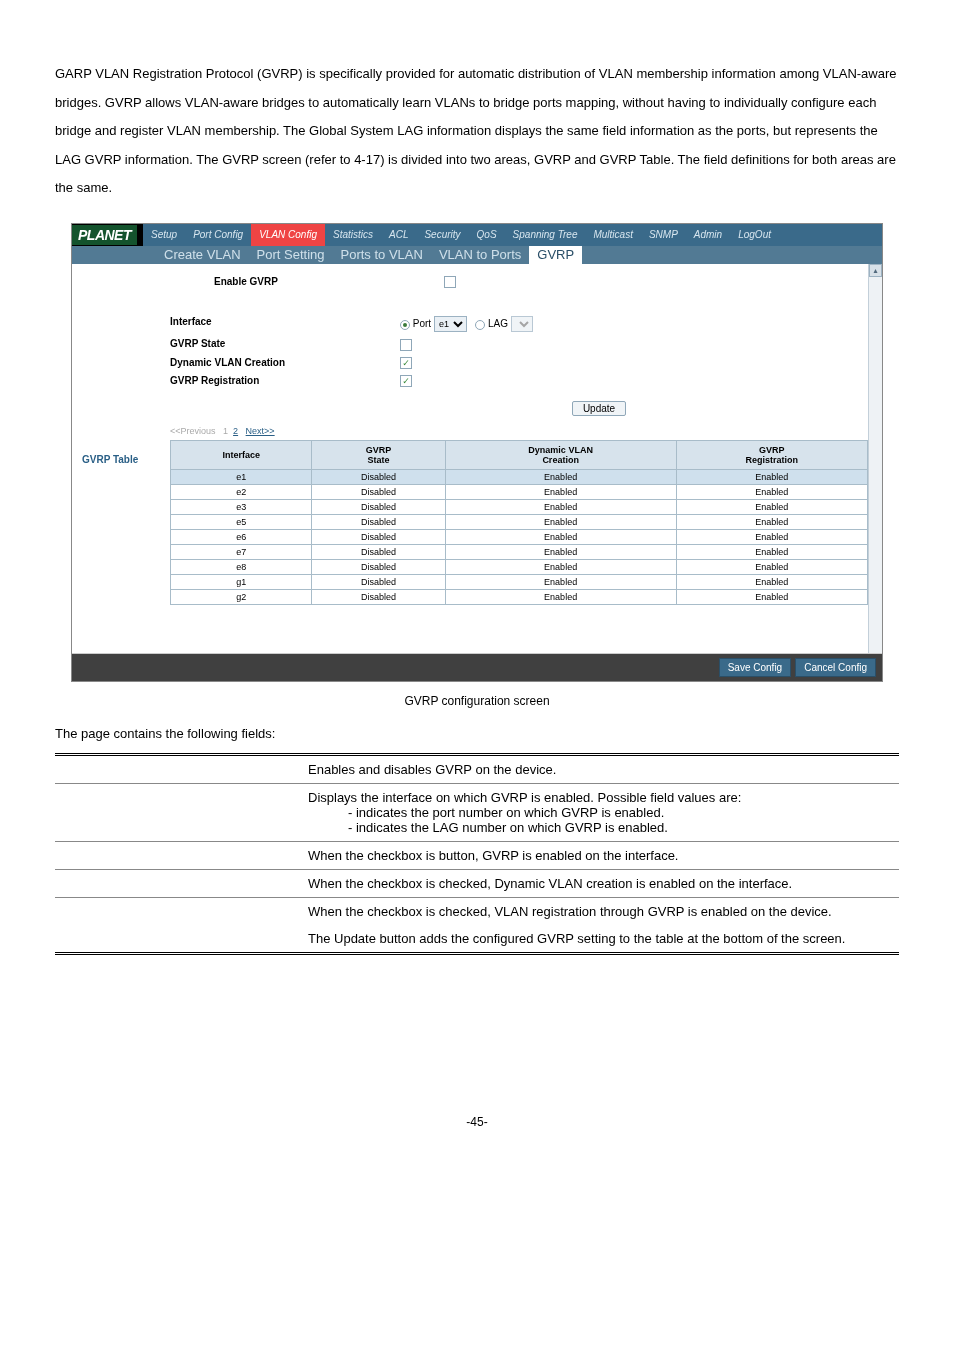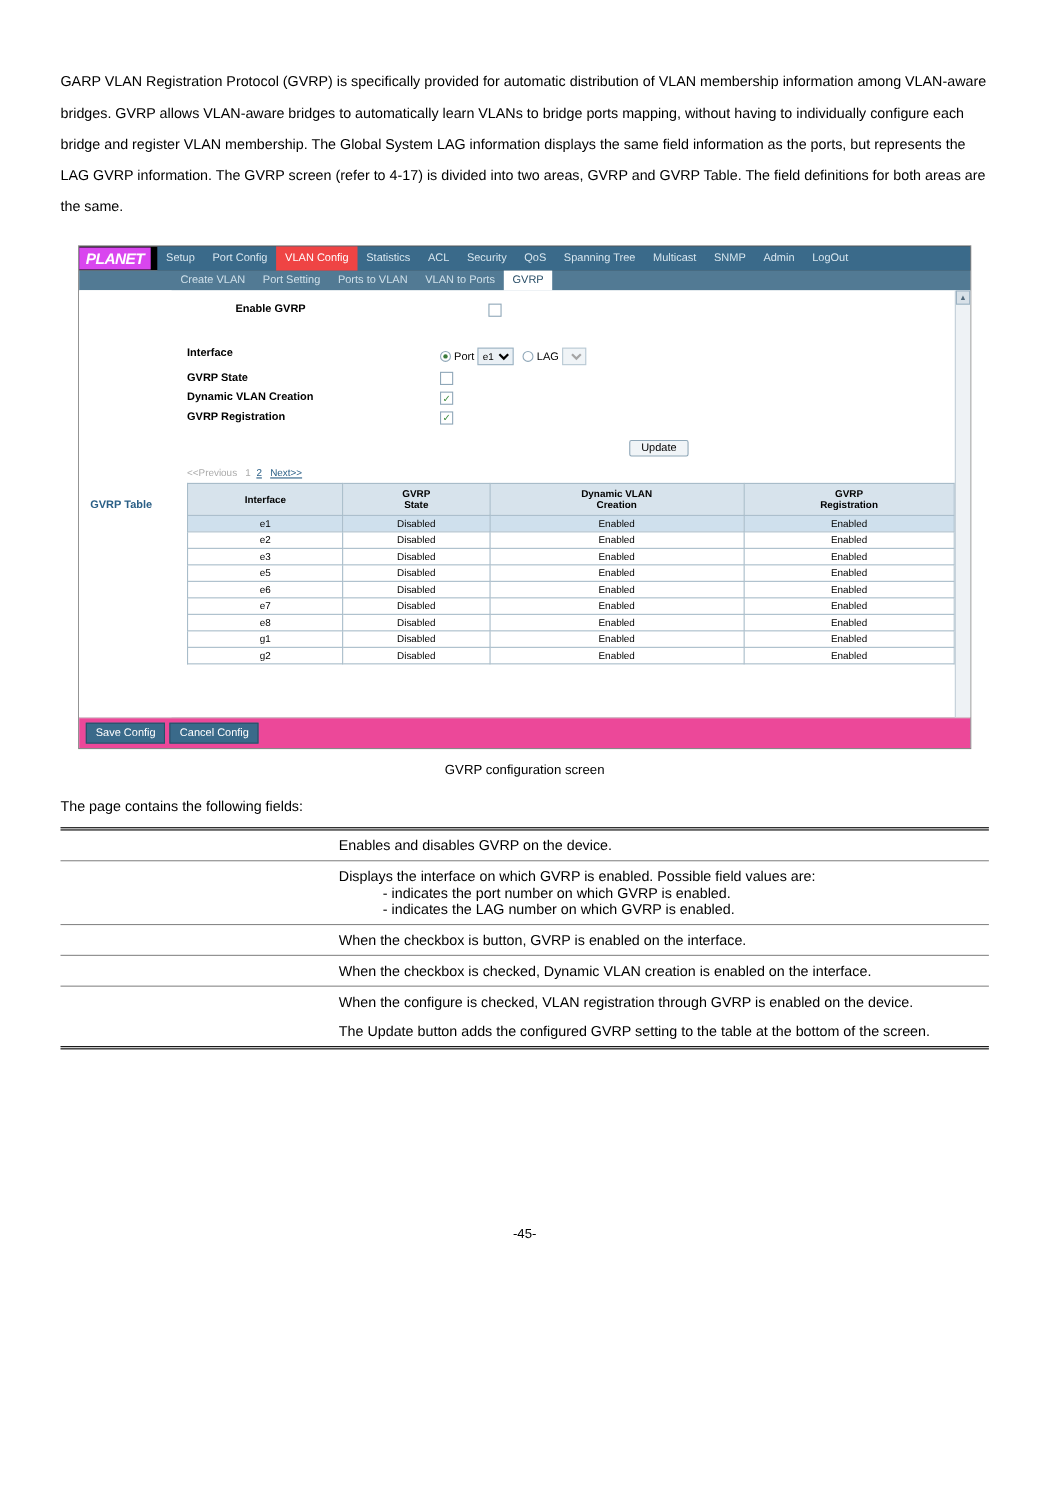--- a/index.html
+++ b/index.html
@@ -1,25 +1,25 @@
 <!DOCTYPE html>
 <html><head>
 <meta charset="utf-8">
 <style>
   * { box-sizing: border-box; margin: 0; padding: 0; }
   body { font-family: Arial, sans-serif; font-size: 13px; color: #000; background: #fff; width: 954px; margin: 0 auto; padding: 60px 55px 40px; }
   .intro { font-size: 13px; line-height: 2.2; margin-bottom: 20px; }
   .screenshot { border: 1px solid #888; width: 812px; margin: 0 auto 12px; background: #fff; font-size: 10px; }
   .ss-topbar { background: #000; color: #fff; display: flex; align-items: center; height: 22px; }
-  .logo { background: #d946ef; color: #fff; font-weight: 900; font-size: 14px; padding: 2px 6px; letter-spacing: -0.5px; font-style: italic; }
-  .top-tabs { display: flex; gap: 0; margin-left: 6px; flex: 1; background: #3a6a8a; height: 100%; align-items: stretch; }
+  .logo { background: #14532d; color: #fff; font-weight: 900; font-size: 14px; padding: 2px 6px; letter-spacing: -0.5px; font-style: italic; }
+  .top-tabs { display: flex; gap: 0; margin-left: 6px; flex: 1; background: #3a6a8a; height: 100%; align-items: stretch; font-style: italic; }
   .top-tab { color: #d7e6ef; padding: 4px 8px; font-size: 10px; display: flex; align-items: center; }
   .top-tab.active { background: #ef4444; color: #fff; }
   .subtabs { background: #527a94; display: flex; height: 18px; align-items: stretch; padding-left: 84px; }
-  .sub-tab { color: #cfe0ea; padding: 2px 8px; font-size: 10px; display: flex; align-items: center; }
+  .sub-tab { color: #cfe0ea; padding: 2px 8px; font-size: 13px; display: flex; align-items: center; }
   .sub-tab.active { background: #fff; color: #2a4f68; }
   .ss-body { display: flex; background: #fff; }
   .ss-left { width: 84px; background: #fff; padding-top: 190px; }
   .gvrp-label { color: #2a5f86; font-weight: bold; font-size: 10px; padding-left: 10px; }
   .ss-main { flex: 1; padding: 12px 14px 8px 14px; position: relative; border-left: 0; }
   .scrollbar { position: absolute; right: 0; top: 0; bottom: 0; width: 14px; background: #eef2f5; border-left: 1px solid #c3cfd9; }
   .scroll-arrow { height: 13px; background: #d8e1e8; border: 1px solid #9cb2c2; font-size: 8px; text-align: center; line-height: 11px; color: #526a7d; }
   .form-row { display: flex; margin-bottom: 6px; font-size: 10px; }
   .form-label { width: 230px; font-weight: bold; }
   .form-ctrl { flex: 1; }
@@ -29,21 +29,21 @@
   .radio.checked::after { content: ""; position: absolute; width: 4px; height: 4px; background: #3a7a3a; border-radius: 50%; top: 2px; left: 2px; }
   select.mini { font-size: 9px; height: 16px; border: 1px solid #9cb2c2; background: #eaf0f5; }
   .btn { font-size: 10px; padding: 1px 10px; border: 1px solid #8fa7b8; background: #f0f4f7; border-radius: 2px; text-align: right; }
   .pager { font-size: 9px; color: #3a6a8a; margin: 10px 0 4px; }
   .pager .dis { color: #aaa; }
   .pager a { color: #2a5f86; text-decoration: underline; }
   table.gvrp { width: 100%; border-collapse: collapse; font-size: 9px; }
   table.gvrp th { background: #d7e3ec; border: 1px solid #a8bcc9; padding: 4px 2px; font-weight: bold; text-align: center; }
   table.gvrp td { border: 1px solid #a8bcc9; padding: 2px 2px; text-align: center; background: #fff; }
   table.gvrp tr.sel td { background: #cfe0ed; }
-  .ss-footer { background: #ec4899; display: flex; justify-content: flex-start; padding: 4px 6px; gap: 4px; border-top: 1px solid #ccc; }
+  .ss-footer { background: #404040; display: flex; justify-content: flex-end; padding: 4px 6px; gap: 4px; border-top: 1px solid #ccc; }
   .fbtn { background: #3a6a8a; color: #fff; font-size: 10px; padding: 3px 8px; border: 1px solid #2a4f68; }
   .caption { text-align: center; font-size: 12px; margin: 10px 0 18px; }
   .fields-intro { font-size: 13px; margin-bottom: 12px; }
   table.fields { width: 100%; border-collapse: collapse; border-top: 3px double #000; border-bottom: 3px double #000; font-size: 13px; }
   table.fields td { padding: 6px 8px; vertical-align: top; border-bottom: 1px solid #888; }
   table.fields td.lbl { width: 245px; font-weight: bold; }
   table.fields tr.noborder td { border-bottom: none; }
   .bullet { padding-left: 40px; }
   .page-num { text-align: center; font-size: 12px; margin-top: 160px; }
 </style>
@@ -217,21 +217,21 @@
   <tr>
         <td class="lbl"></td>
         <td>When the checkbox is button, GVRP is enabled on the interface.</td>
       </tr>
   <tr>
         <td class="lbl"></td>
         <td>When the checkbox is checked, Dynamic VLAN creation is enabled on the interface.</td>
       </tr>
   <tr class="noborder">
         <td class="lbl"></td>
-        <td>When the configure is checked, VLAN registration through GVRP is enabled on the device.</td>
+        <td>When the checkbox is checked, VLAN registration through GVRP is enabled on the device.</td>
       </tr>
   <tr>
         <td class="lbl"></td>
         <td>The Update button adds the configured GVRP setting to the table at the bottom of the screen.</td>
       </tr>
 </tbody>
   </table>
 
 <div class="page-num">-45-</div>
 

